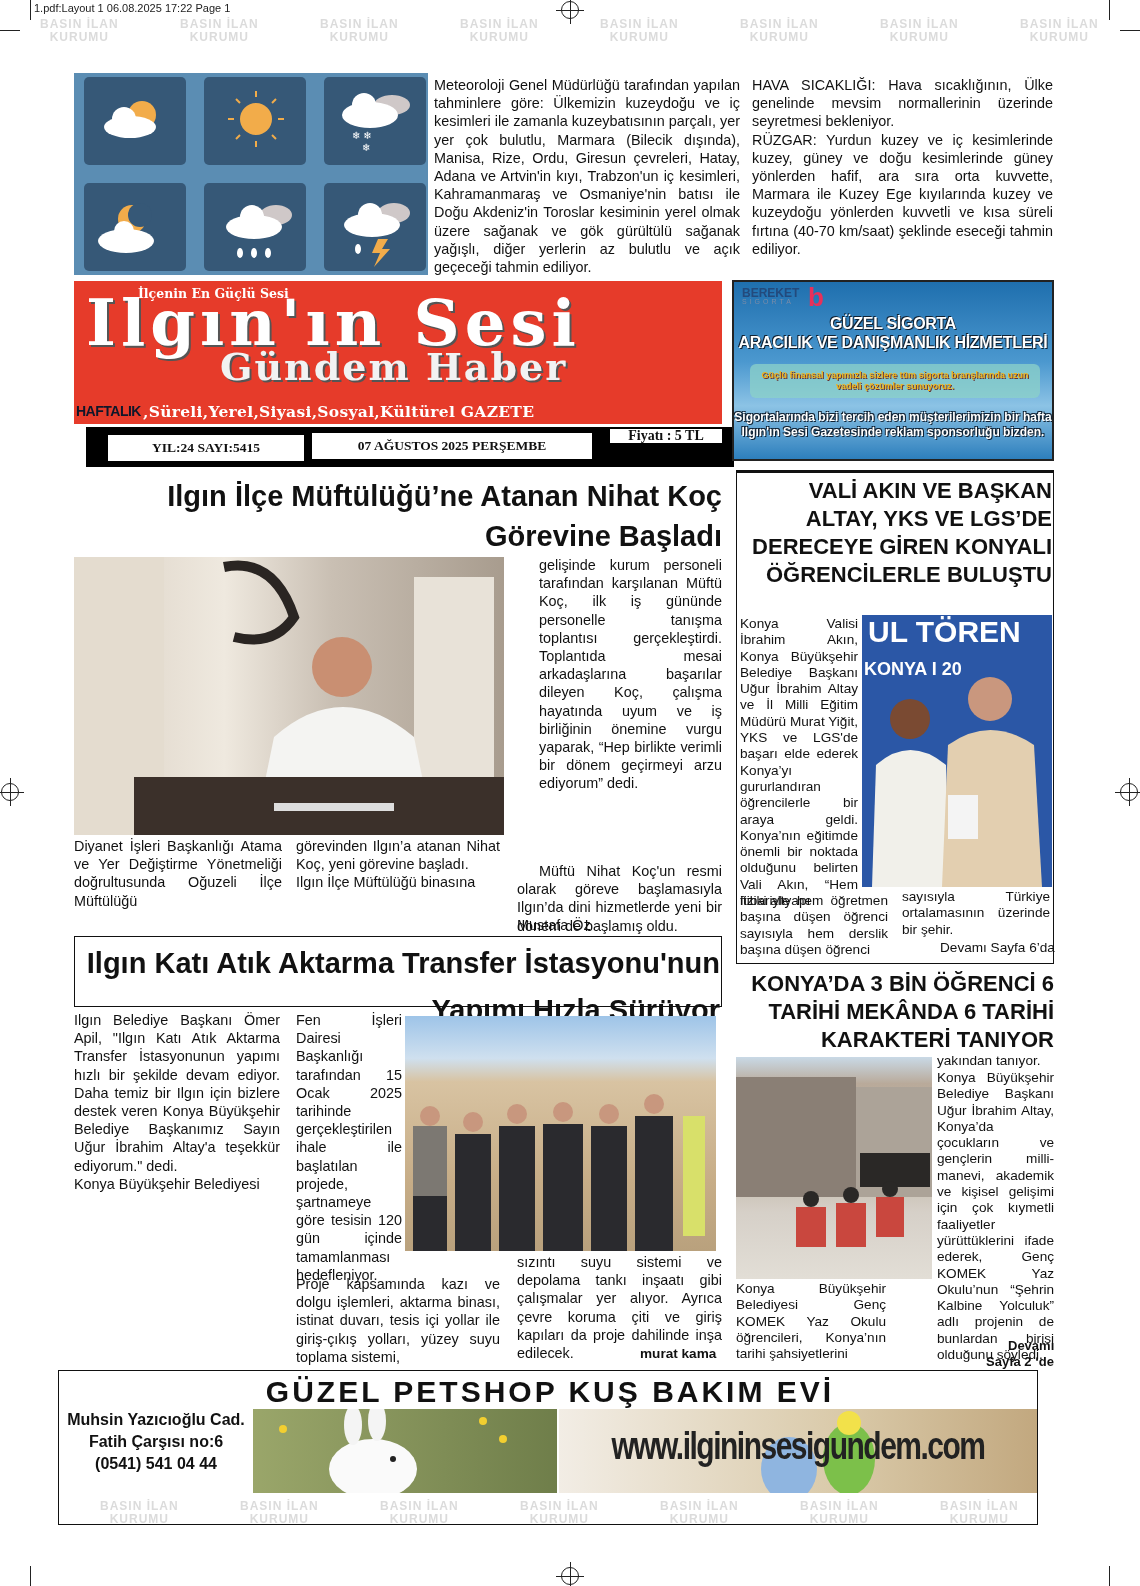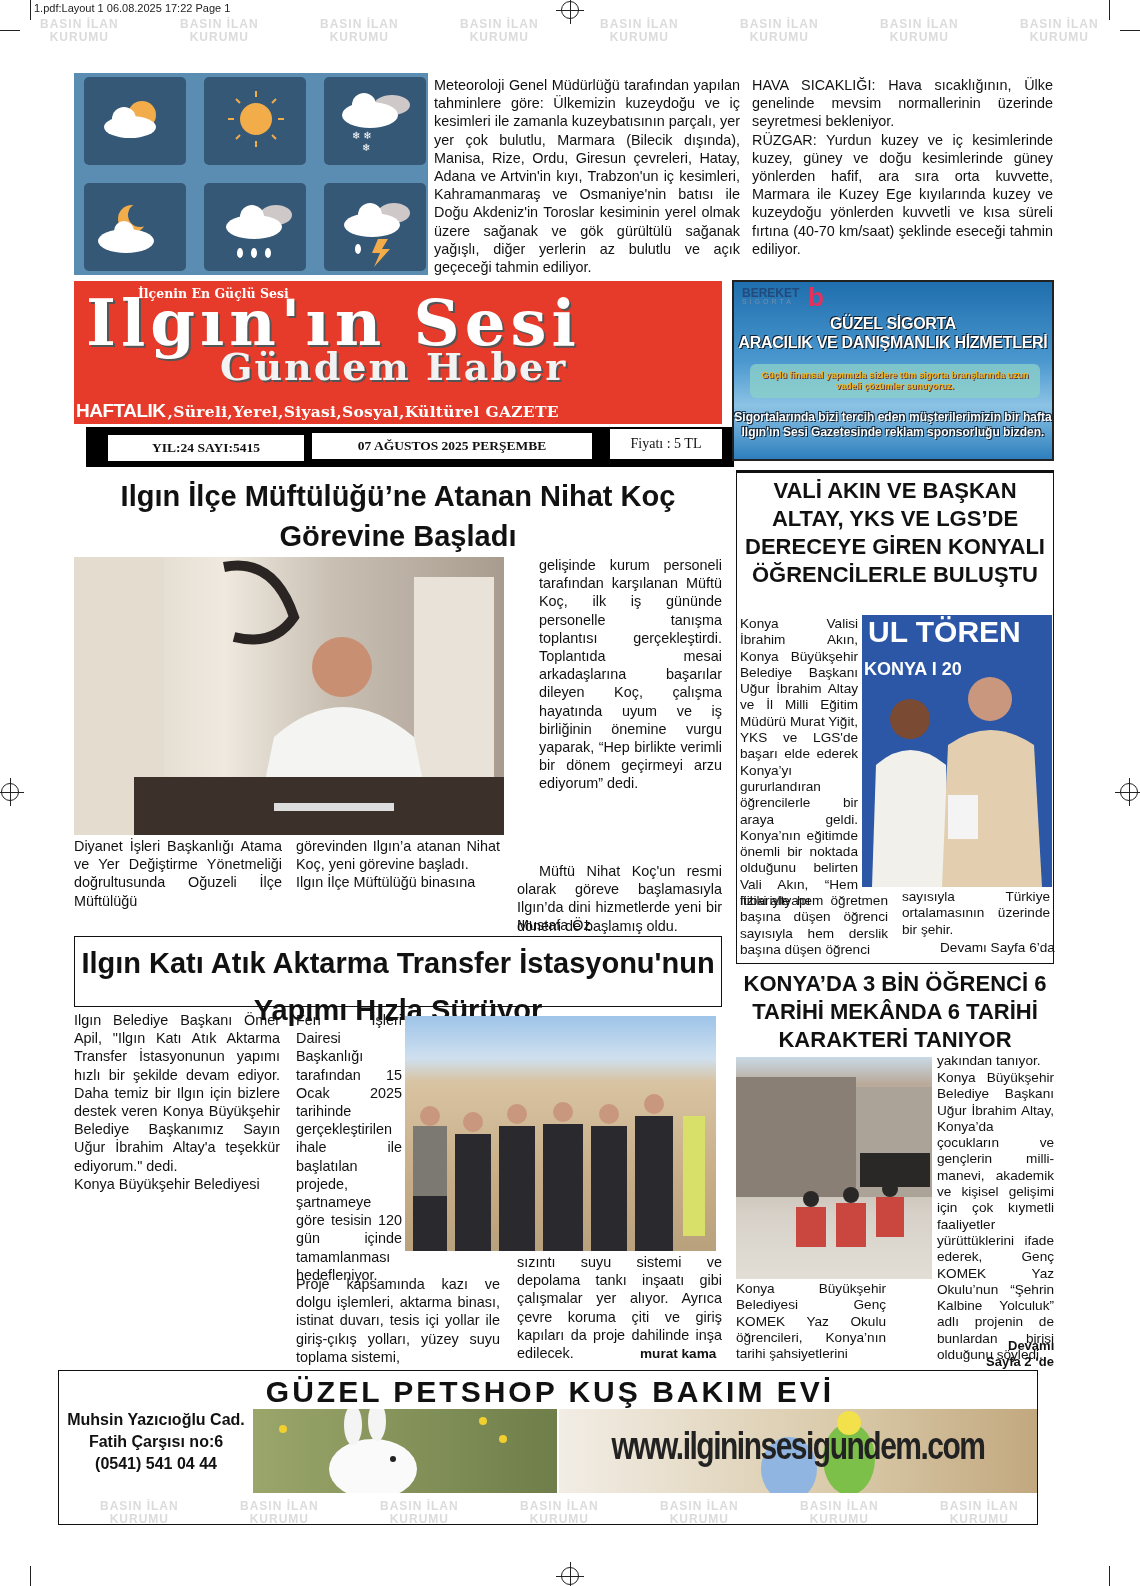--- a/index.html
+++ b/index.html
@@ -13,32 +13,32 @@
   .reg::after { content: ""; position: absolute; top: 8px; left: -6px; height: 1px; width: 28px; background: #222; }
   .wm { font-size: 12px; font-weight: bold; color: rgba(190,190,190,0.55); text-align: center; line-height: 13px; letter-spacing: 1px; pointer-events: none; }
   .body-text { font-size: 14.4px; line-height: 18.2px; text-align: justify; color: #111; }
   .weather { left: 74px; top: 73px; width: 354px; height: 202px; background: #5b8db3; }
   .tile { position: absolute; width: 102px; height: 88px; background: #365877; border-radius: 5px; }
   .masthead { left: 74px; top: 281px; width: 648px; height: 143px; background: #e63b2a; overflow: hidden; padding-left: 24px; }
   .mh-tag { position: absolute; left: 64px; top: 5px; font-family: "DejaVu Serif", serif; font-size: 12.5px; font-weight: bold; color: #fff; }
   .mh-title { position: absolute; left: 12px; top: 4px; width: 636px; font-family: "DejaVu Serif", serif; font-weight: bold; font-size: 64px; color: #fff; letter-spacing: 5px; text-shadow: 2px 2px 0 #555; white-space: nowrap; }
   .mh-sub { position: absolute; left: 146px; top: 63px; font-family: "DejaVu Serif", serif; font-weight: bold; font-size: 38px; color: #f2f2f2; letter-spacing: 2px; text-shadow: 2px 2px 0 #555; white-space: nowrap; }
   .mh-bottom { position: absolute; left: 0; top: 117px; width: 648px; height: 26px; display: flex; align-items: center; }
-  .mh-weekly { background: #e63b2a; color: #ffffff; font-weight: bold; font-size: 19px; padding: 0 2px; letter-spacing: -0.5px; }
+  .mh-weekly { background: #e63b2a; color: #0f172a; font-weight: bold; font-size: 14px; padding: 0 2px; letter-spacing: -0.5px; }
   .mh-desc { color: #fff; font-family: "DejaVu Serif", serif; font-weight: bold; font-size: 15.5px; white-space: nowrap; letter-spacing: 0.3px; }
   .infobar { left: 74px; top: 427px; width: 648px; height: 40px; background: #000; margin-left: 12px; }
   .infobox { position: absolute; background: #fff; font-family: "Liberation Serif", serif; font-weight: bold; font-size: 13.5px; display: flex; align-items: center; justify-content: center; }
   .ad1 { left: 732px; top: 280px; width: 322px; height: 181px; background: linear-gradient(#1f6fae 0%, #4b98cf 45%, #8cc3e5 70%, #2d7fbd 100%); overflow: hidden; border: 2px solid #222; }
   .ad1 .brand { position: absolute; left: 8px; top: 4px; font-weight: bold; font-size: 12px; color: #234a7c; }
   .ad1 .brand2 { position: absolute; left: 8px; top: 16px; font-size: 7px; letter-spacing: 3px; color: #7a8ca8; }
   .ad1 .blogo { position: absolute; left: 74px; top: 2px; font-weight: bold; font-size: 26px; color: #e8305a; line-height: 26px; }
   .ad1 .t1 { position: absolute; left: 0; width: 100%; top: 32px; text-align: center; color: #fff; font-weight: bold; font-size: 16px; line-height: 19px; text-shadow: 1px 1px 0 #123, -1px -1px 0 #123; letter-spacing: -0.3px; }
   .ad1 .band { position: absolute; left: 16px; top: 82px; width: 290px; height: 34px; background: rgba(140,210,200,0.75); border-radius: 6px; text-align: center; color: #f1b219; font-weight: bold; font-size: 9px; line-height: 11px; padding-top: 6px; text-shadow: 1px 1px 0 #633; }
   .ad1 .t3 { position: absolute; left: 0; width: 100%; top: 128px; text-align: center; color: #fff; font-weight: bold; font-size: 12px; line-height: 15px; text-shadow: 1px 1px 0 #123, -1px -1px 0 #123, 1px -1px 0 #123; }
-  .headline { font-weight: bold; text-align: center; color: #111; }
+  .headline { font-weight: bold; text-align: right; color: #111; }
   .photo { position: absolute; overflow: hidden; }
   .sidebox { left: 736px; top: 470px; width: 318px; height: 494px; border: 1px solid #111; border-top: 3px solid #111; }
   .ad2 { left: 58px; top: 1370px; width: 980px; height: 155px; border: 1.5px solid #111; }
 </style>
 </head>
 <body>
 
 <div class="abs slug">1.pdf:Layout 1  06.08.2025  17:22  Page 1</div>
 <div class="abs crop-v" style="left:30px;top:0;height:20px"></div>
 <div class="abs crop-h" style="left:0;top:30px;width:20px"></div>
@@ -186,21 +186,21 @@
   <div class="mh-tag">İlçenin En Güçlü Sesi</div>
   <div class="mh-sub">Gündem Haber</div>
   <div class="mh-bottom">
     <span class="mh-weekly">HAFTALIK</span>
     <span class="mh-desc">,Süreli,Yerel,Siyasi,Sosyal,Kültürel GAZETE</span>
   </div>
 </div>
 <div class="abs infobar">
   <div class="infobox" style="left:22px;top:8px;width:196px;height:26px">YIL:24  SAYI:5415</div>
   <div class="infobox" style="left:226px;top:6px;width:280px;height:26px">07 AĞUSTOS  2025 PERŞEMBE</div>
-  <div class="infobox" style="left:524px;top:2px;width:112px;height:30px;font-weight:normal;font-size:14px">Fiyatı : 5 TL</div>
+  <div class="infobox" style="left:524px;top:2px;width:112px;height:14px;font-weight:bold;font-size:14px">Fiyatı : 5 TL</div>
 </div>
 
 <div class="abs ad1">
   <div class="brand">BEREKET</div>
   <div class="brand2">SİGORTA</div>
   <div class="blogo">b</div>
   <div class="t1">
     <div>GÜZEL SİGORTA</div>
     <div>ARACILIK VE DANIŞMANLIK HİZMETLERİ</div>
   </div>

